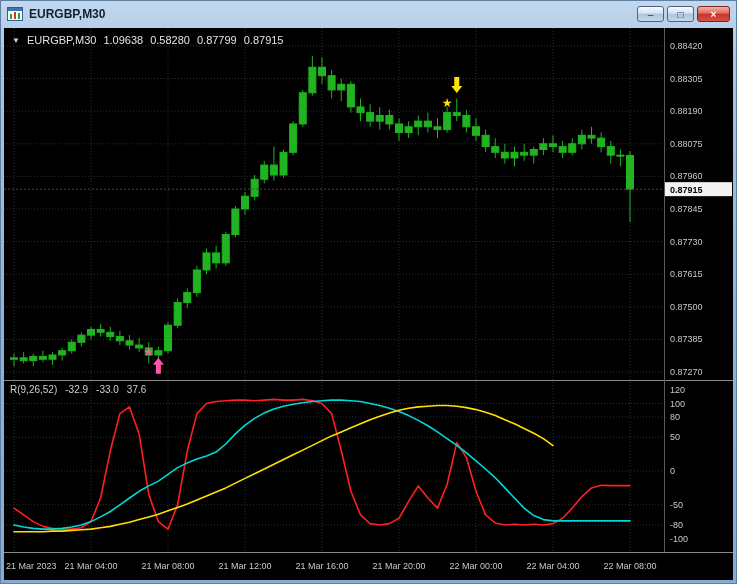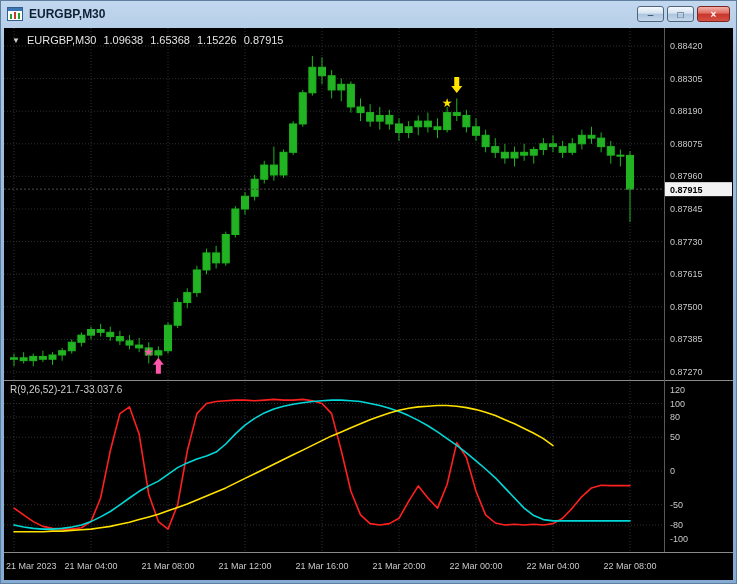--- a/index.html
+++ b/index.html
@@ -22,21 +22,21 @@
   }
   .winbtn.close{
     width:33px;color:#ffffff;font-weight:bold;border-color:#7c241e;
     background:linear-gradient(180deg,#f0b0a8,#e06a5e 45%,#c8352a 50%,#d55044);
   }
   .client{position:relative;width:729px;height:552px;background:#000;overflow:hidden;}
   #chart-svg{position:absolute;left:0;top:0;}
   #chart-svg text{font-family:"Liberation Sans",sans-serif;}
   .ohlc{position:absolute;left:8px;top:6px;color:#e3e3e3;font-size:11px;display:flex;gap:7px;align-items:center;white-space:nowrap;}
   .ohlc .dd{font-size:8px;color:#cfcfcf;}
-  .osc-label{position:absolute;left:6px;top:356px;color:#cfcfcf;font-size:10px;display:flex;white-space:nowrap;}
+  .osc-label{position:absolute;left:6px;top:356px;color:#cfcfcf;font-size:10px;display:flex;gap:8px;white-space:nowrap;}
 </style>
 </head>
 <body>
 
 <div class="window">
   <div class="titlebar">
     <span class="win-icon">
       <svg width="16" height="14" viewBox="0 0 16 14">
         <rect x="0.5" y="0.5" width="15" height="13" fill="#ffffff" stroke="#2f5e92"></rect>
         <rect x="1" y="1" width="14" height="3" fill="#3a76b4"></rect>
@@ -252,25 +252,25 @@
         <path d="M 452.75 65.11999999999836 L 458.25 58.11999999999836 L 455.25 58.11999999999836 L 455.25 49.11999999999836 L 450.25 49.11999999999836 L 450.25 58.11999999999836 L 447.25 58.11999999999836 Z" fill="#ffe400"></path>
         <line x1="0" y1="352.5" x2="729" y2="352.5" stroke="#8a8a8a"></line>
         <line x1="0" y1="524.5" x2="729" y2="524.5" stroke="#8a8a8a"></line>
         <line x1="660.5" y1="0" x2="660.5" y2="524" stroke="#5a5a5a"></line>
       </svg>
 
     <div class="ohlc">
       <span class="dd">▼</span>
       <span>EURGBP,M30</span>
       <span>1.09638</span>
-      <span>1.65368</span>
-      <span>1.15226</span>
+      <span>0.58280</span>
+      <span>0.87799</span>
       <span>0.87915</span>
     </div>
 
     <div class="osc-label">
       <span>R(9,26,52)</span>
-      <span>-21.7</span>
+      <span>-32.9</span>
       <span>-33.0</span>
       <span>37.6</span>
     </div>
   </div>
 </div>
 
 </body></html>

